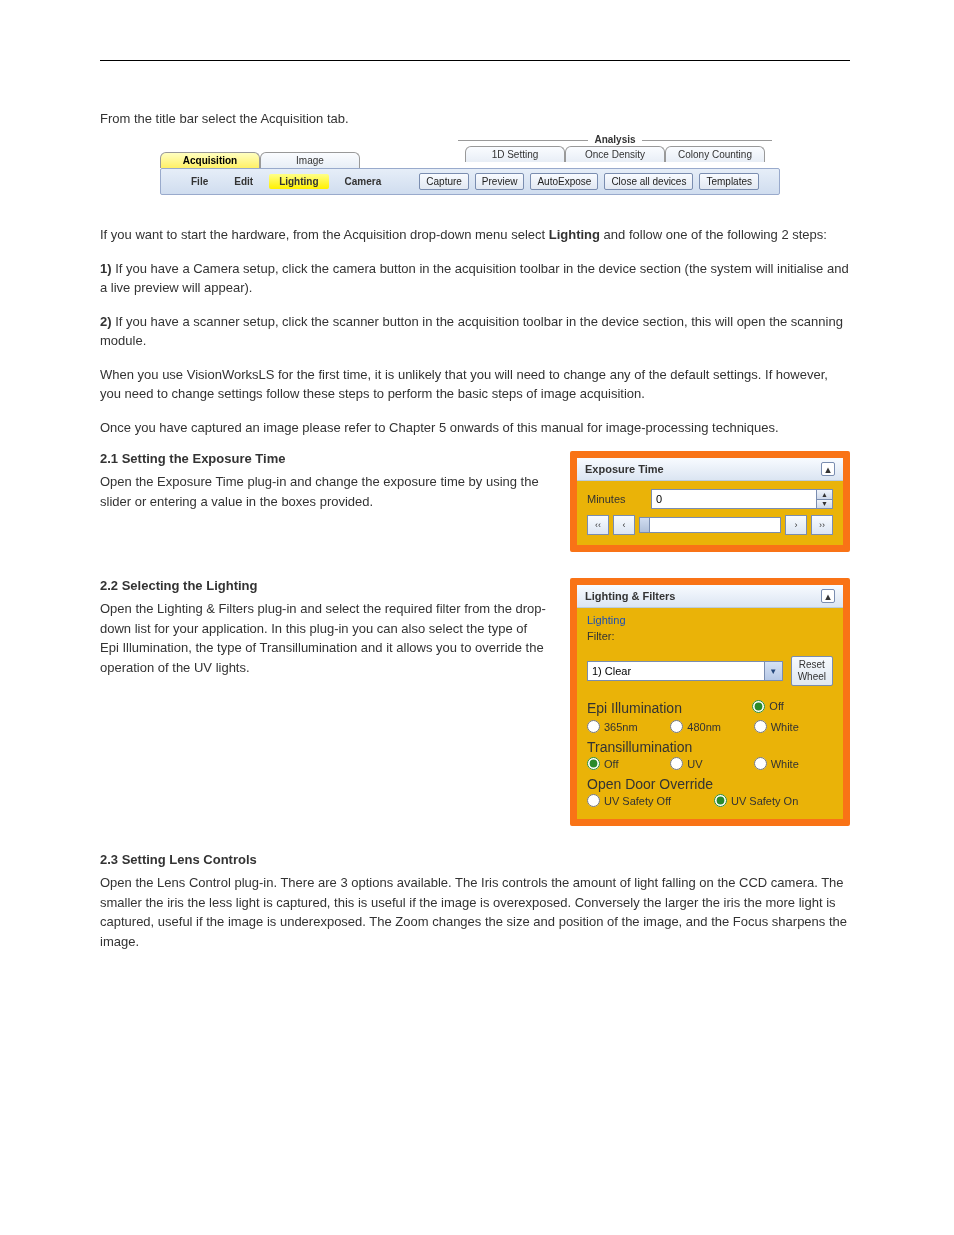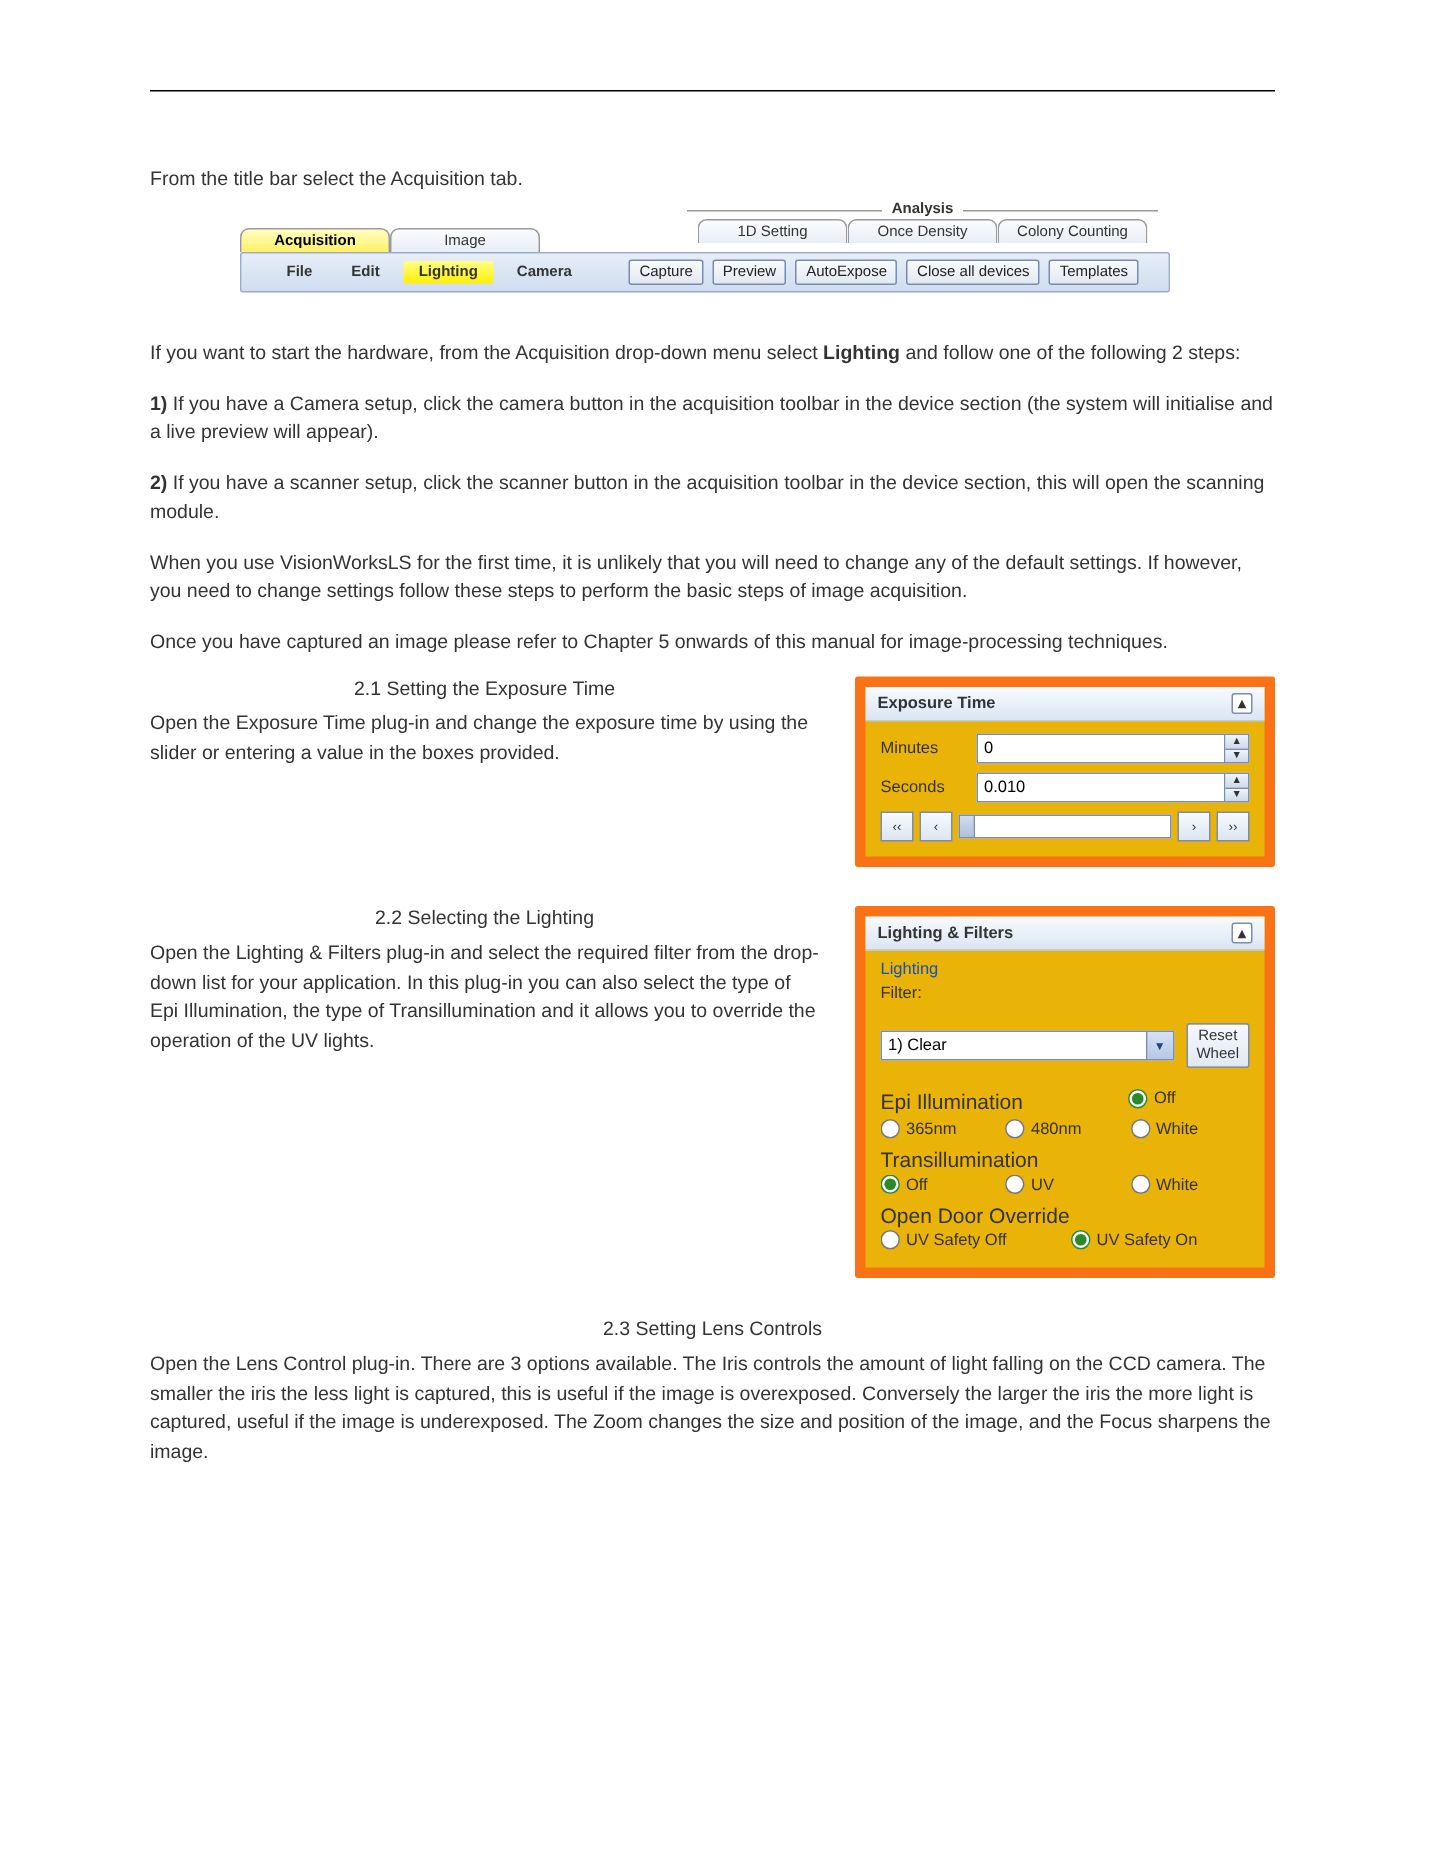--- a/index.html
+++ b/index.html
@@ -116,23 +116,22 @@
   .section-row {
     display: flex;
     gap: 24px;
     margin-bottom: 26px;
     align-items: flex-start;
   }
   .col-text { flex: 1; }
   .col-panel { width: 280px; flex-shrink: 0; }
   h3.num {
     font-size: 13px;
-    font-weight: normal;
+    font-weight: bold;
     margin: 0 0 6px 0;
-    text-align: center;
   }
   
   .panel {
     border: 7px solid #f97316;
     background: #eab308;
     border-radius: 2px;
     font-size: 11px;
   }
   .panel-hdr {
     display: flex;
@@ -335,30 +334,20 @@
           <div class="field-row">
             <span class="field-label">Minutes</span>
             <div class="spinbox">
               <input value="0" style="">
               <div class="spin-btns">
                   <span>▲</span>
                   <span>▼</span>
                 </div>
             </div>
           </div>
-          <div class="field-row">
-            <span class="field-label">Seconds</span>
-            <div class="spinbox">
-              <input value="0.010" style="">
-              <div class="spin-btns">
-                  <span>▲</span>
-                  <span>▼</span>
-                </div>
-            </div>
-          </div>
           <div class="slider-row">
             <div class="arrow-btn">‹‹</div>
             <div class="arrow-btn">‹</div>
             <div class="track">
                 <div class="thumb"></div>
               </div>
             <div class="arrow-btn">›</div>
             <div class="arrow-btn">››</div>
           </div>
         </div>

